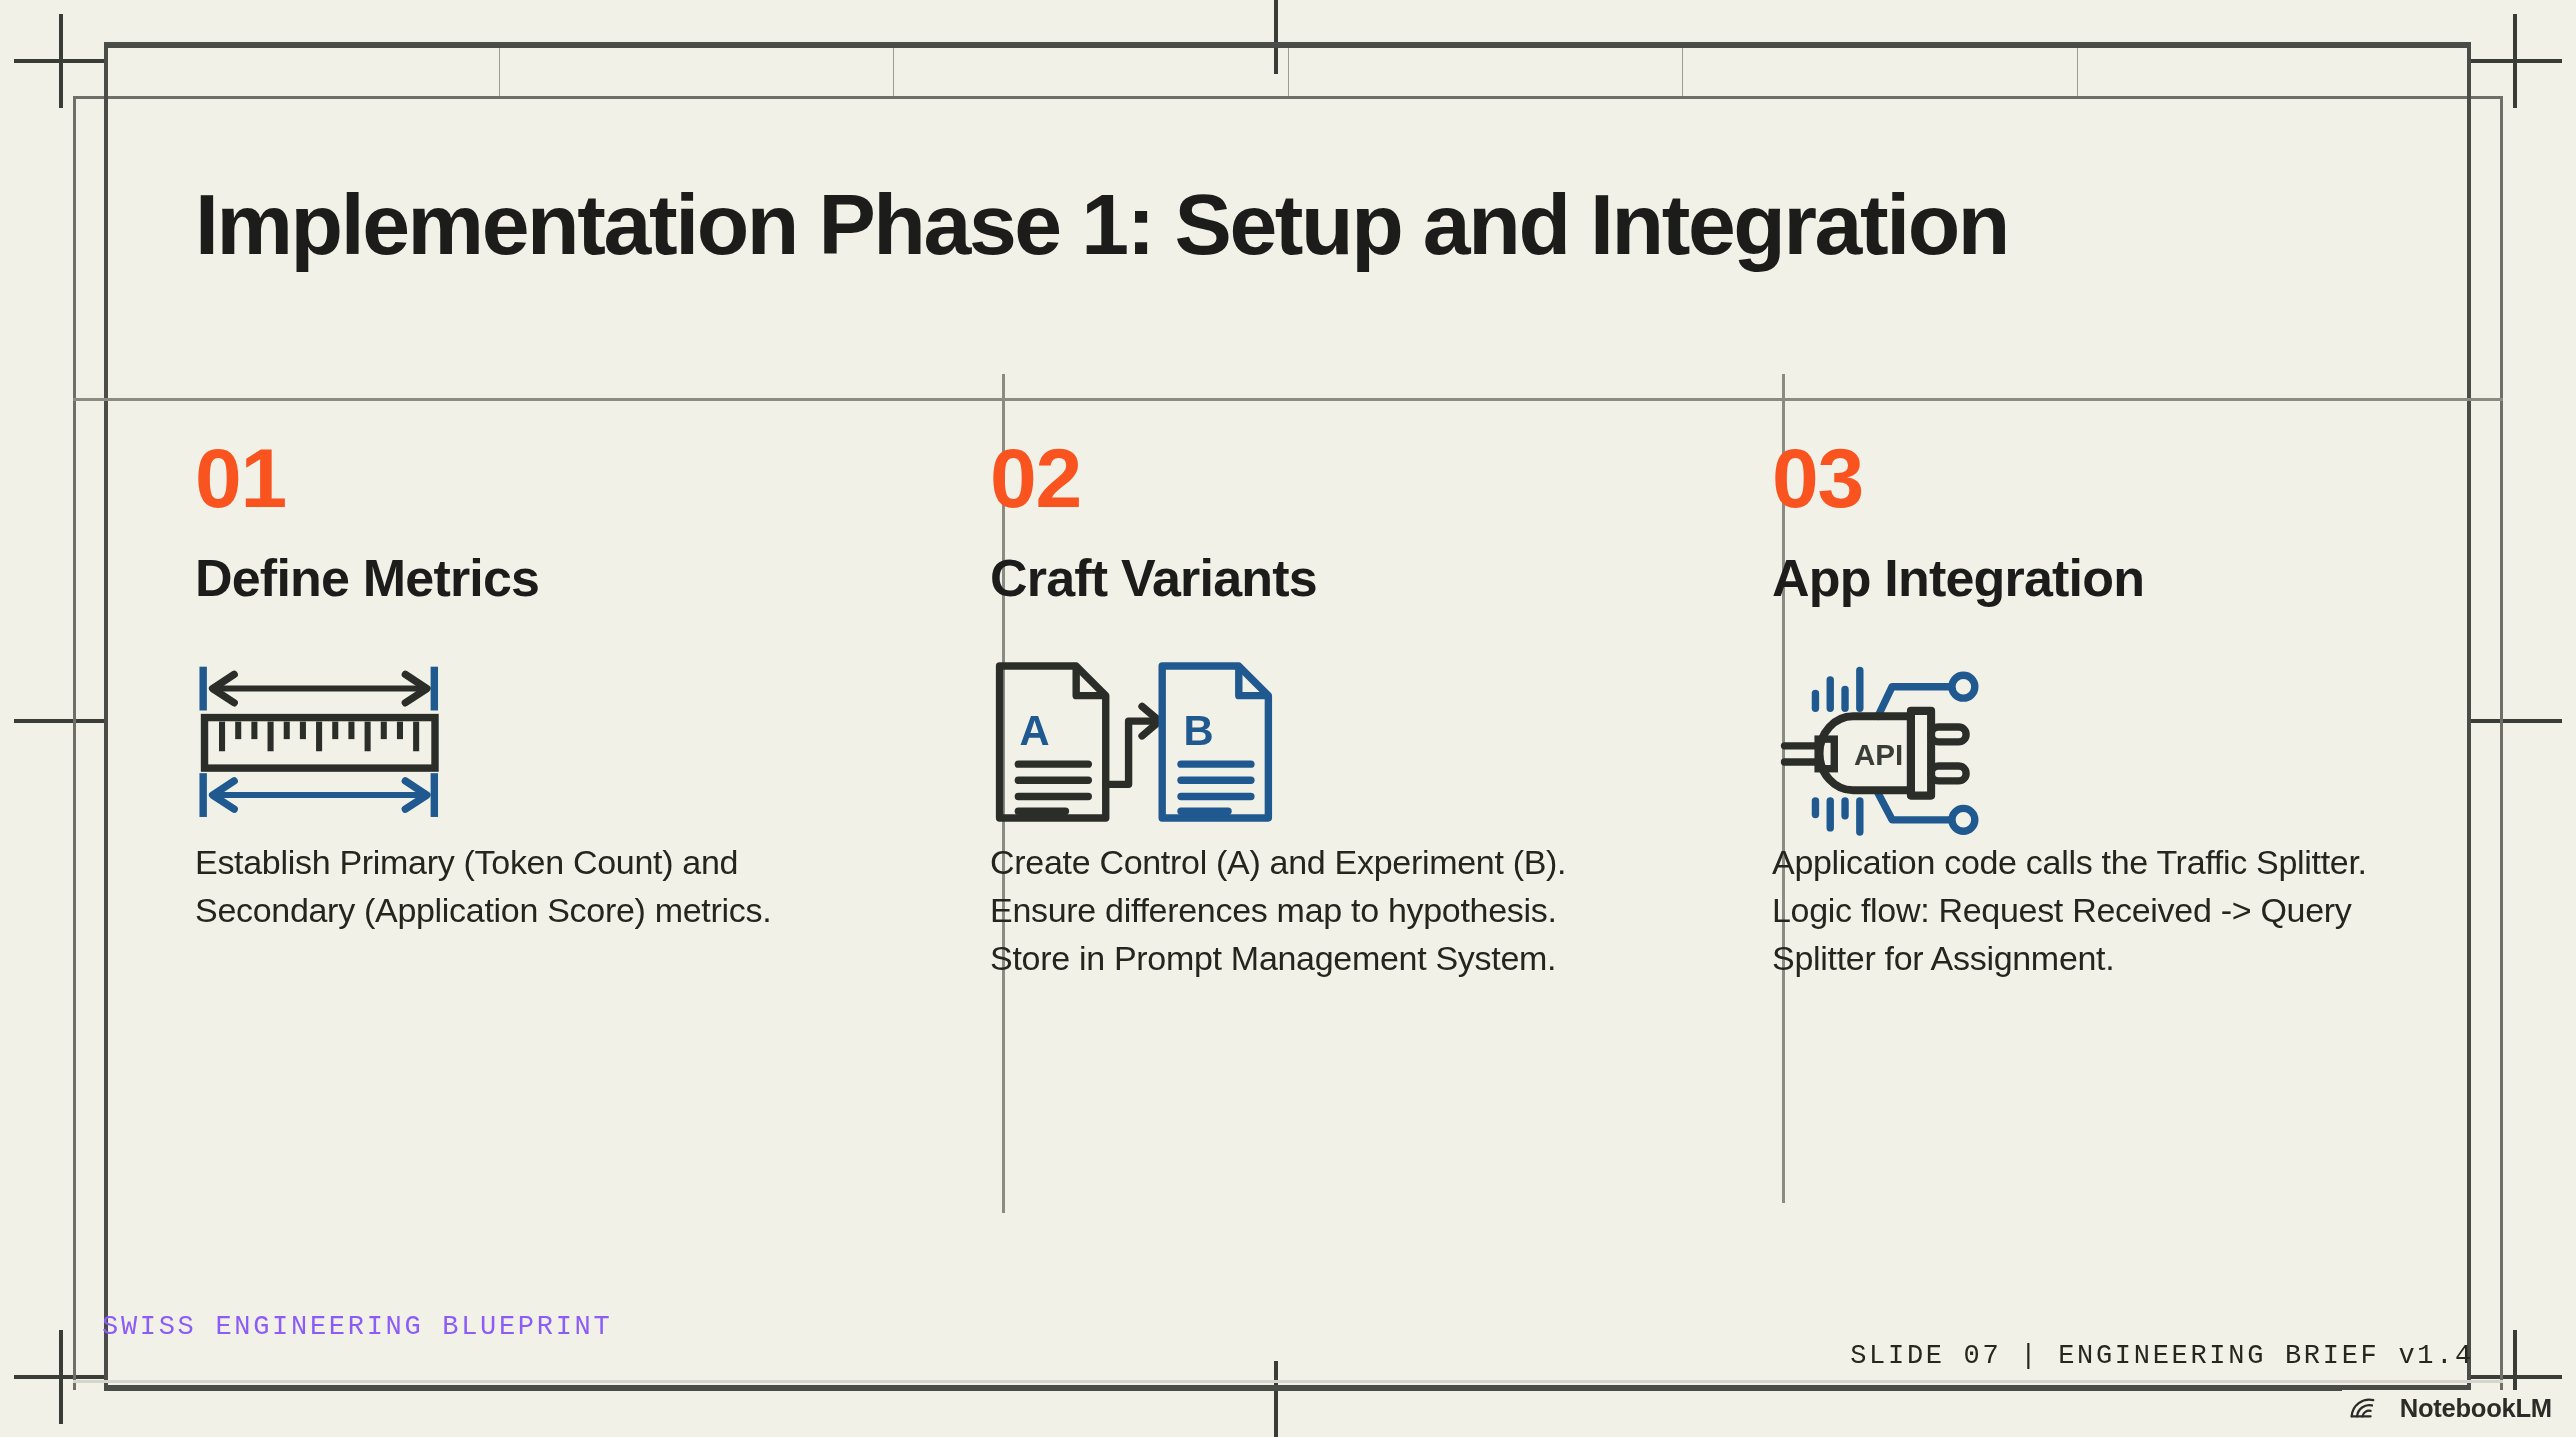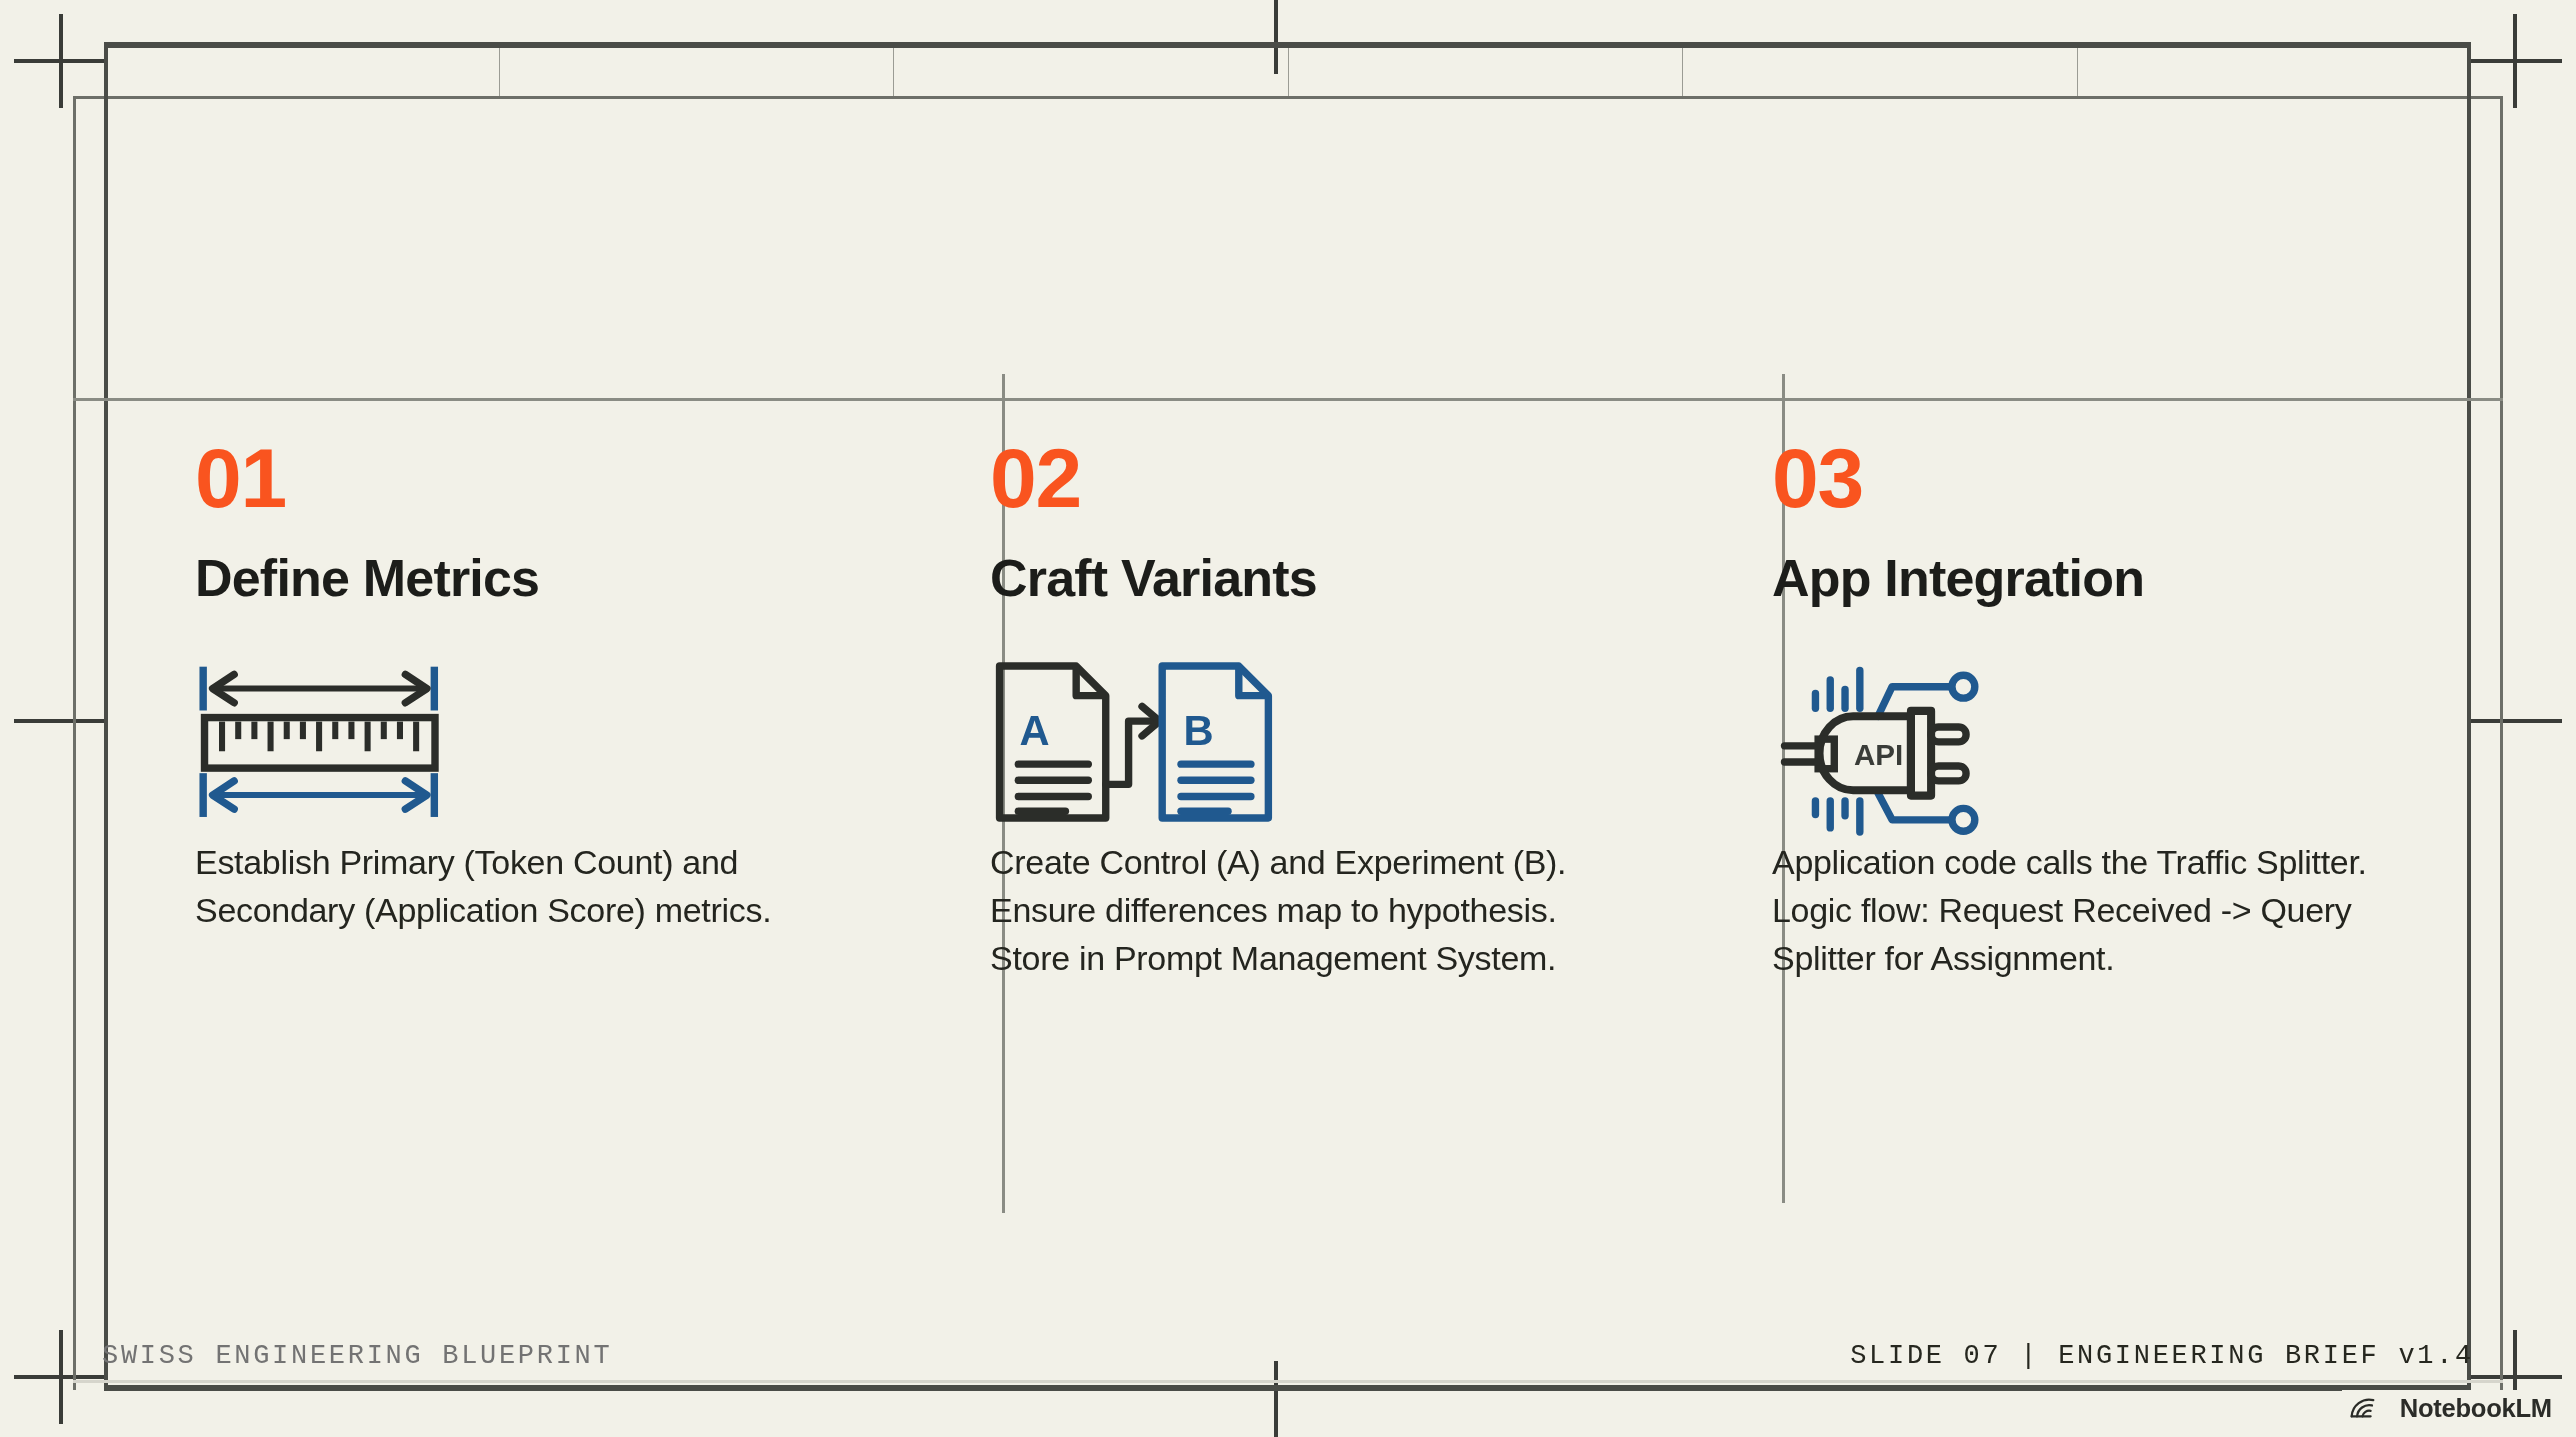--- a/index.html
+++ b/index.html
@@ -138,25 +138,25 @@
   .step-body {
     font-size: 34px;
     color: #24251f;
     line-height: 1.42;
     letter-spacing: -0.3px;
     max-width: 610px;
   }
 
   
   .footer-left {
-    position: absolute; left: 102px; top: 1341px;
+    position: absolute; left: 102px; top: 1312px;
     font-family: "Liberation Mono", monospace;
     font-size: 27px;
     letter-spacing: 2.7px;
-    color: #737373;
+    color: #8b5cf6;
   }
   .footer-right {
     position: absolute; right: 102px; top: 1341px;
     font-family: "Liberation Mono", monospace;
     font-size: 27px;
     letter-spacing: 2.7px;
     color: #26271f;
     text-align: right;
   }
 
@@ -215,20 +215,23 @@
       <i style="left: 1184px;"></i>
       <i style="left: 1578px;"></i>
       <i style="left: 1973px;"></i>
     </div>
   <div class="rule-top-thin"></div>
   <div class="frame-outer"></div>
   <div class="frame-inner"></div>
   <div class="rule-bottom-thin"></div>
   <div class="rule-bottom-thick"></div>
 
+  <div class="title-block">
+    <div class="title">Implementation Phase 1: Setup and Integration</div>
+  </div>
   <div class="title-rule"></div>
 
   <div class="cols">
 
     <div class="divider div-1"></div>
     <div class="divider div-2"></div>
 
     <div class="col col-1">
       <div class="step-num">01</div>
       <div class="step-title">Define Metrics</div>

